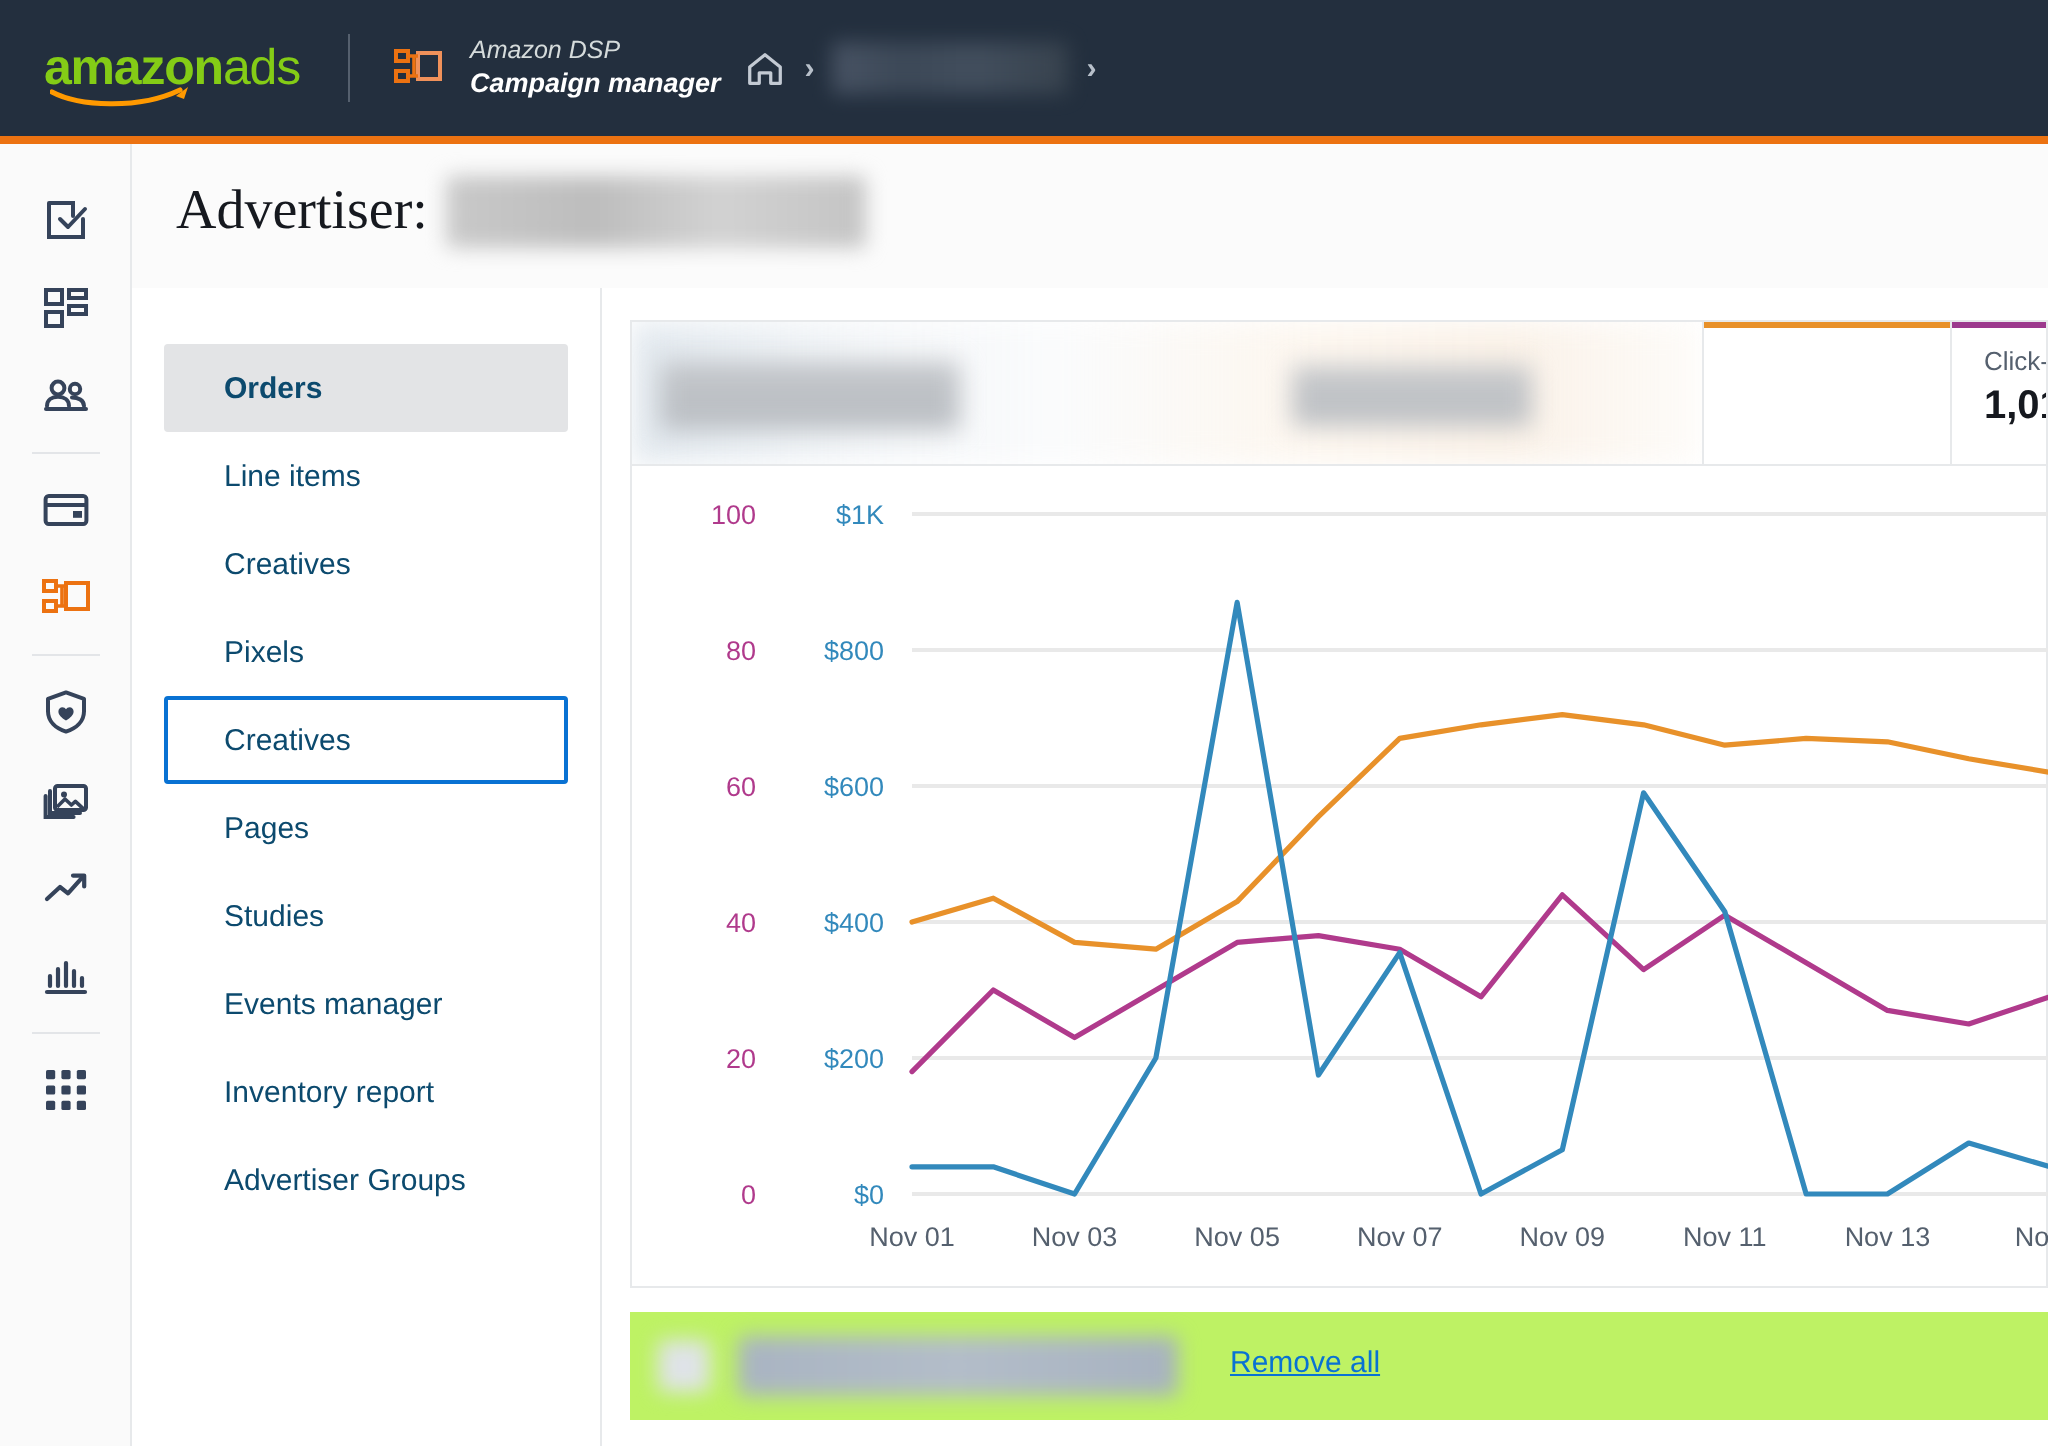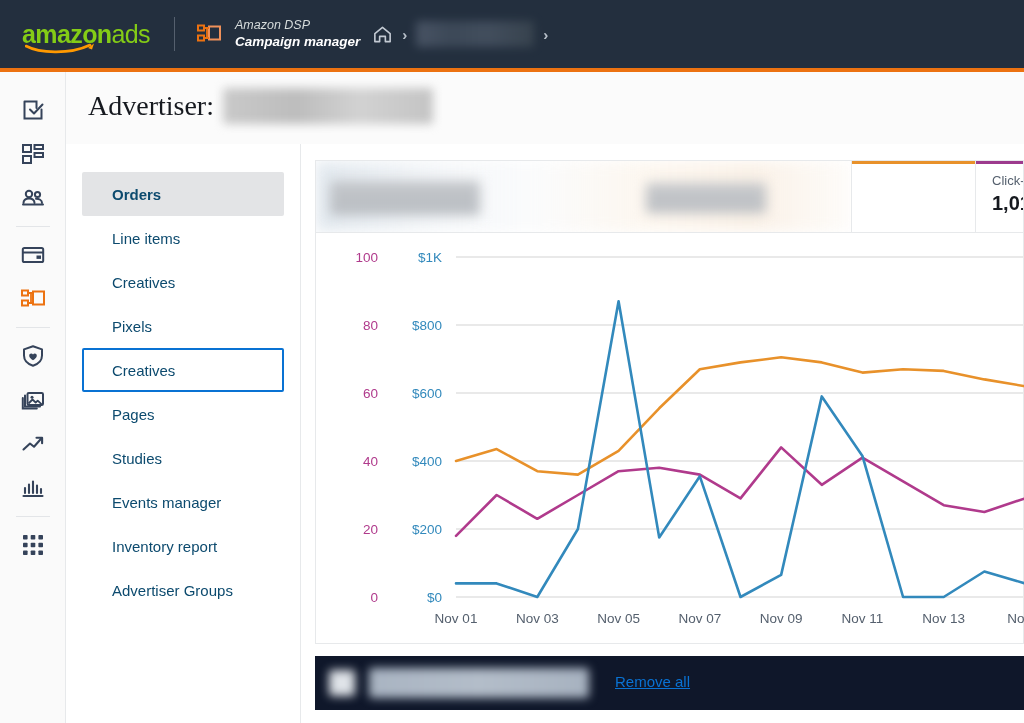--- a/index.html
+++ b/index.html
@@ -178,21 +178,21 @@
     background: #ffffff;
     border: 1px solid #e7e9eb;
   }
   .chart-svg { display: block; }
 
   
   .footer-strip {
     position: relative;
     margin-top: 12px;
     width: 709px; height: 54px;
-    background: #0f172a;
+    background: #bef264;
     display: flex; align-items: center;
     overflow: hidden;
   }
   .fs-chip {
     position: absolute; left: 14px; top: 14px;
     width: 26px; height: 26px; border-radius: 3px;
     background: #dfe3e8; filter: blur(5px);
   }
   .fs-bar {
     position: absolute; left: 54px; top: 12px;

